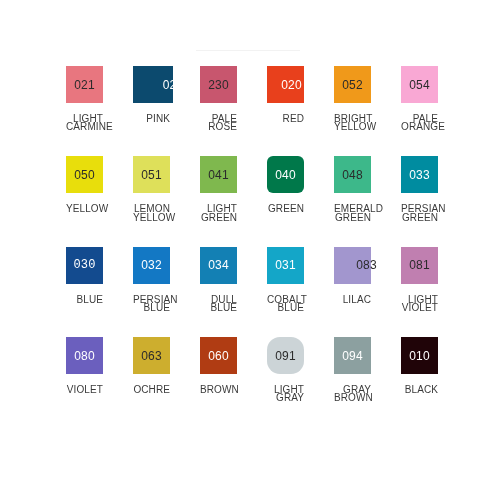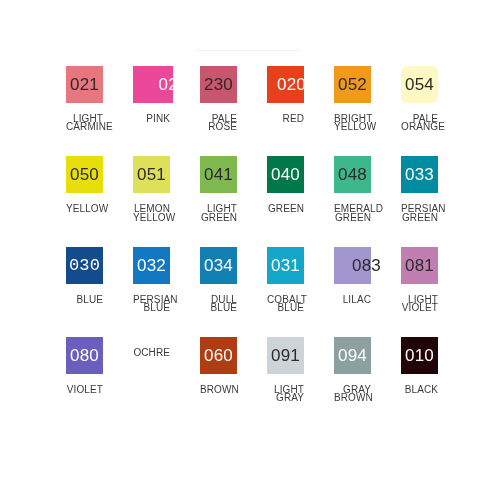--- a/index.html
+++ b/index.html
@@ -45,21 +45,21 @@
   }
   .swatch-chip {
     width: 37px;
     height: 37px;
     display: flex;
     align-items: center;
     justify-content: center;
     box-sizing: border-box;
   }
   .swatch-code {
-    font-size: 17px;
+    font-size: 12px;
     font-weight: 400;
     letter-spacing: 0.2px;
     line-height: 1;
   }
   .swatch-name {
     margin-top: 12px;
     text-align: right;
     font-size: 10px;
     line-height: 8.2px;
     color: #3a3a3a;
@@ -77,21 +77,21 @@
 
   <div id="swatch-grid">
       <div class="swatch-cell">
         <div class="swatch-chip" style="background-color: rgb(232, 118, 127);">
           <span class="swatch-code" style="color: rgb(43, 43, 43);">021</span>
         </div>
         <div class="swatch-name">LIGHT
 CARMINE</div>
       </div>
       <div class="swatch-cell">
-        <div class="swatch-chip" style="background-color: #ec4899; padding-left: 40px;">
+        <div class="swatch-chip" style="background-color: #0c4a6e; padding-left: 40px;">
           <span class="swatch-code" style="color: rgb(255, 255, 255);">025</span>
         </div>
         <div class="swatch-name">PINK</div>
       </div>
       <div class="swatch-cell">
         <div class="swatch-chip" style="background-color: rgb(200, 86, 110);">
           <span class="swatch-code" style="color: rgb(43, 43, 43);">230</span>
         </div>
         <div class="swatch-name">PALE
 ROSE</div>
@@ -103,21 +103,21 @@
         <div class="swatch-name">RED</div>
       </div>
       <div class="swatch-cell">
         <div class="swatch-chip" style="background-color: rgb(240, 153, 26);">
           <span class="swatch-code" style="color: rgb(43, 43, 43);">052</span>
         </div>
         <div class="swatch-name">BRIGHT
 YELLOW</div>
       </div>
       <div class="swatch-cell">
-        <div class="swatch-chip" style="background-color: #fef9c3; border-radius: 6px;">
+        <div class="swatch-chip" style="background-color: #f9a8d4;">
           <span class="swatch-code" style="color: rgb(43, 43, 43);">054</span>
         </div>
         <div class="swatch-name">PALE
 ORANGE</div>
       </div>
       <div class="swatch-cell">
         <div class="swatch-chip" style="background-color: rgb(232, 222, 12);">
           <span class="swatch-code" style="color: rgb(43, 43, 43);">050</span>
         </div>
         <div class="swatch-name">YELLOW</div>
@@ -130,21 +130,21 @@
 YELLOW</div>
       </div>
       <div class="swatch-cell">
         <div class="swatch-chip" style="background-color: rgb(127, 184, 78);">
           <span class="swatch-code" style="color: rgb(43, 43, 43);">041</span>
         </div>
         <div class="swatch-name">LIGHT
 GREEN</div>
       </div>
       <div class="swatch-cell">
-        <div class="swatch-chip" style="background-color: rgb(0, 120, 74);">
+        <div class="swatch-chip" style="background-color: rgb(0, 120, 74); border-radius: 6px;">
           <span class="swatch-code" style="color: rgb(255, 255, 255);">040</span>
         </div>
         <div class="swatch-name">GREEN</div>
       </div>
       <div class="swatch-cell">
         <div class="swatch-chip" style="background-color: rgb(61, 184, 138);">
           <span class="swatch-code" style="color: rgb(43, 43, 43);">048</span>
         </div>
         <div class="swatch-name">EMERALD
 GREEN</div>
@@ -196,30 +196,33 @@
         <div class="swatch-name">LIGHT
 VIOLET</div>
       </div>
       <div class="swatch-cell">
         <div class="swatch-chip" style="background-color: rgb(107, 95, 190);">
           <span class="swatch-code" style="color: rgb(255, 255, 255);">080</span>
         </div>
         <div class="swatch-name">VIOLET</div>
       </div>
       <div class="swatch-cell">
+        <div class="swatch-chip" style="background-color: rgb(205, 174, 46);">
+          <span class="swatch-code" style="color: rgb(43, 43, 43);">063</span>
+        </div>
         <div class="swatch-name">OCHRE</div>
       </div>
       <div class="swatch-cell">
         <div class="swatch-chip" style="background-color: rgb(176, 60, 19);">
           <span class="swatch-code" style="color: rgb(255, 255, 255);">060</span>
         </div>
         <div class="swatch-name">BROWN</div>
       </div>
       <div class="swatch-cell">
-        <div class="swatch-chip" style="background-color: rgb(204, 212, 215);">
+        <div class="swatch-chip" style="background-color: rgb(204, 212, 215); border-radius: 13px;">
           <span class="swatch-code" style="color: rgb(43, 43, 43);">091</span>
         </div>
         <div class="swatch-name">LIGHT
 GRAY</div>
       </div>
       <div class="swatch-cell">
         <div class="swatch-chip" style="background-color: rgb(140, 160, 160);">
           <span class="swatch-code" style="color: rgb(255, 255, 255);">094</span>
         </div>
         <div class="swatch-name">GRAY

